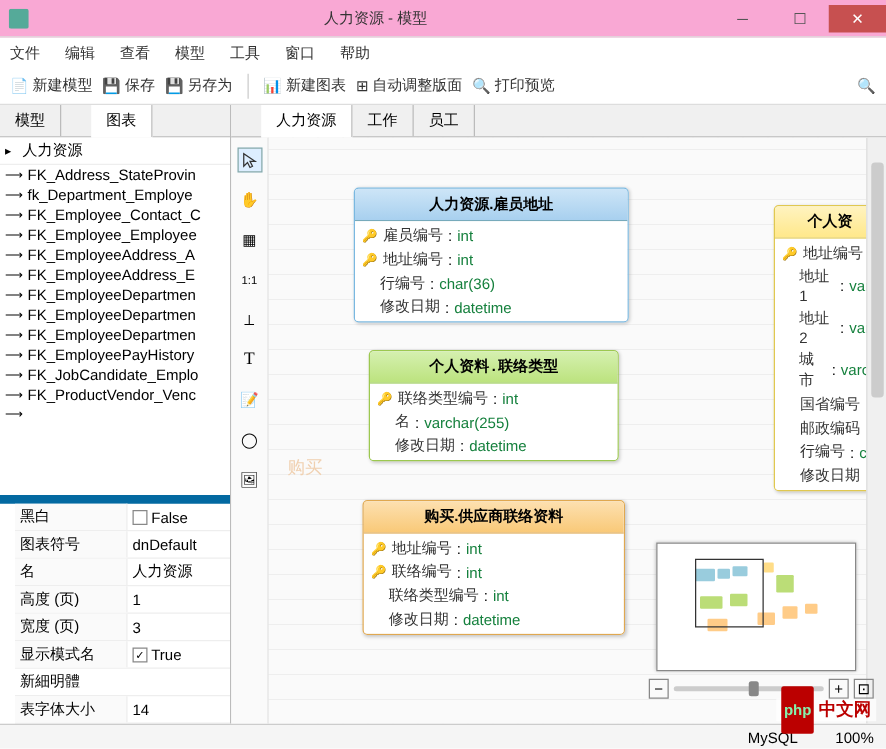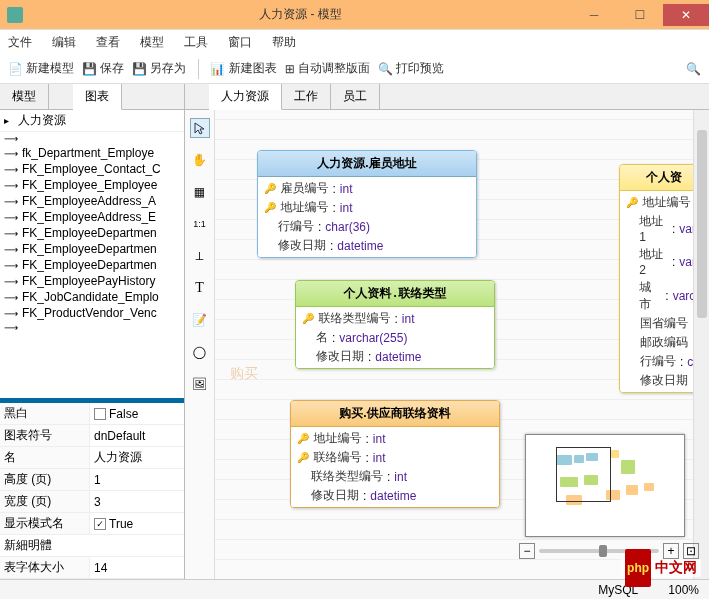--- a/index.html
+++ b/index.html
@@ -1,18 +1,18 @@
 <!DOCTYPE html>
 <html><head>
   <meta charset="utf-8">
   <style>
     * { margin: 0; padding: 0; box-sizing: border-box; font-family: "Microsoft YaHei", "SimSun", sans-serif; font-size: 12px; }
     body { width: 709px; height: 599px; background: #fff; overflow: hidden; position: relative; }
     
-    .titlebar { height: 30px; background: #fdba74; border-bottom: 1px solid #ddd; display: flex; align-items: center; }
+    .titlebar { height: 30px; background: #f9a8d4; border-bottom: 1px solid #ddd; display: flex; align-items: center; }
     .titlebar-icon { width: 30px; display: flex; justify-content: center; }
     .titlebar-title { flex: 1; text-align: center; color: #333; }
     .titlebar-btns { display: flex; }
     .titlebar-btn { width: 46px; height: 22px; display: flex; align-items: center; justify-content: center; color: #555; }
     .titlebar-close { background: #c75050; color: #fff; width: 46px; }
     
     .menubar { height: 24px; display: flex; align-items: center; padding: 0 8px; gap: 20px; }
     .menu-item { color: #333; cursor: default; }
     
     .toolbar { height: 30px; display: flex; align-items: center; padding: 0 8px; gap: 8px; border-bottom: 1px solid #ddd; }
@@ -25,42 +25,42 @@
     .left-panel { width: 185px; border-right: 1px solid #bbb; display: flex; flex-direction: column; }
     .tabs { display: flex; border-bottom: 1px solid #bbb; background: #f0f0f0; }
     .tab { padding: 4px 12px; border-right: 1px solid #bbb; cursor: default; }
     .tab.active { background: #fff; border-bottom: 1px solid #fff; margin-bottom: -1px; margin-left: 24px; }
     
     .tree { flex: 1; overflow: hidden; background: #fff; }
     .tree-header { display: flex; align-items: center; padding: 2px 4px; border-bottom: 1px solid #eee; }
     .tree-item { display: flex; align-items: center; padding: 1px 4px; gap: 4px; white-space: nowrap; overflow: hidden; }
     .tree-icon { width: 14px; font-size: 10px; flex-shrink: 0; }
     
-    .props { border-top: 5px solid #0369a1; }
+    .props { border-top: 7px solid #0369a1; padding-left: 12px; }
     .prop-row { display: flex; border-bottom: 1px solid #eee; }
     .prop-name { width: 90px; padding: 2px 4px; background: #fafafa; border-right: 1px solid #eee; }
     .prop-val { flex: 1; padding: 2px 4px; display: flex; align-items: center; gap: 3px; }
     
     .center { flex: 1; display: flex; flex-direction: column; position: relative; }
     .center-tabs { display: flex; border-bottom: 1px solid #bbb; background: #f0f0f0; }
     
     .canvas-area { flex: 1; display: flex; overflow: hidden; }
     .tool-palette { width: 30px; border-right: 1px solid #ddd; background: #fafafa; display: flex; flex-direction: column; align-items: center; gap: 12px; padding-top: 8px; }
     .palette-btn { width: 20px; height: 20px; display: flex; align-items: center; justify-content: center; cursor: default; }
     .palette-btn.selected { border: 1px solid #8aa; background: #def; }
     
     .canvas { flex: 1; background: repeating-linear-gradient(0deg, #fafafa, #fafafa 19px, #eee 19px, #eee 20px), repeating-linear-gradient(90deg, #fafafa, #fafafa 19px, #eee 19px, #eee 20px); position: relative; overflow: hidden; }
     
     .entity { position: absolute; border-radius: 4px; overflow: hidden; box-shadow: 1px 1px 3px rgba(0,0,0,0.2); }
     .entity-header { padding: 4px 8px; text-align: center; font-weight: bold; }
     .entity-body { background: #fff; padding: 2px 0; }
     .entity-row { display: flex; align-items: center; padding: 1px 6px; gap: 4px; }
     .key-icon { color: #d4a017; font-size: 10px; }
     .field-name { color: #333; }
-    .field-type { color: #4c1d95; }
+    .field-type { color: #15803d; }
     
     .e-blue .entity-header { background: linear-gradient(#cde5f7, #a8d0ef); border-bottom: 1px solid #7ab; }
     .e-blue { border: 1px solid #7ab8e0; }
     .e-green .entity-header { background: linear-gradient(#d5f0b0, #bce37e); border-bottom: 1px solid #9c5; font-family: Liberation Mono, monospace; }
     .e-green { border: 1px solid #9cc850; }
     .e-orange .entity-header { background: linear-gradient(#fde0b0, #f9c978); border-bottom: 1px solid #e0a850; }
     .e-orange { border: 1px solid #e0a850; }
     .e-yellow .entity-header { background: linear-gradient(#fff3c0, #ffe88a); border-bottom: 1px solid #e0c850; }
     .e-yellow { border: 1px solid #e0c850; margin-top: 44px; }
     
@@ -148,20 +148,21 @@
       <div class="tab active">图表</div>
     </div>
     <div class="tree">
       <div class="tree-header">
         <span class="tree-icon">▸</span>
         <span>人力资源</span>
       </div>
       <div id="tree-items">
           <div class="tree-item">
             <span class="tree-icon">⟶</span>
+            <span>FK_Address_StateProvin</span>
           </div>
           <div class="tree-item">
             <span class="tree-icon">⟶</span>
             <span>fk_Department_Employe</span>
           </div>
           <div class="tree-item">
             <span class="tree-icon">⟶</span>
             <span>FK_Employee_Contact_C</span>
           </div>
           <div class="tree-item">
@@ -276,21 +277,21 @@
         <div class="palette-btn">
           <span>◯</span>
         </div>
         <div class="palette-btn">
           <span>🖼</span>
         </div>
       </div>
       <div class="canvas">
         <div class="watermark" style="left:15px; top:255px;">购买</div>
 
-        <div class="entity e-blue" style="left:42px; top:40px; width:220px;">
+        <div class="entity e-blue" style="left:68px; top:40px; width:220px;">
           <div class="entity-header">人力资源.雇员地址</div>
           <div class="entity-body" id="e1-body">
               <div class="entity-row"><span class="key-icon">🔑</span><span class="field-name">雇员编号</span> : <span class="field-type">int</span></div>
               <div class="entity-row"><span class="key-icon">🔑</span><span class="field-name">地址编号</span> : <span class="field-type">int</span></div>
               <div class="entity-row"><span style="width:10px;display:inline-block"></span><span class="field-name">行编号</span> : <span class="field-type">char(36)</span></div>
               <div class="entity-row"><span style="width:10px;display:inline-block"></span><span class="field-name">修改日期</span> : <span class="field-type">datetime</span></div>
             </div>
         </div>
 
         <div class="entity e-green" style="left:80px; top:170px; width:200px;">
@@ -371,15 +372,15 @@
     </div>
   </div>
 </div>
 
 <div class="statusbar">
   <span>MySQL</span>
   <span>100%</span>
 </div>
 
 <div class="watermark-php">
-  <span style="background:#b00;color:#fde047;padding:12px 2px;border-radius:2px;">php</span>
+  <span style="background:#b00;color:#86efac;padding:12px 2px;border-radius:2px;">php</span>
    中文网
 </div>
 
 </body></html>

